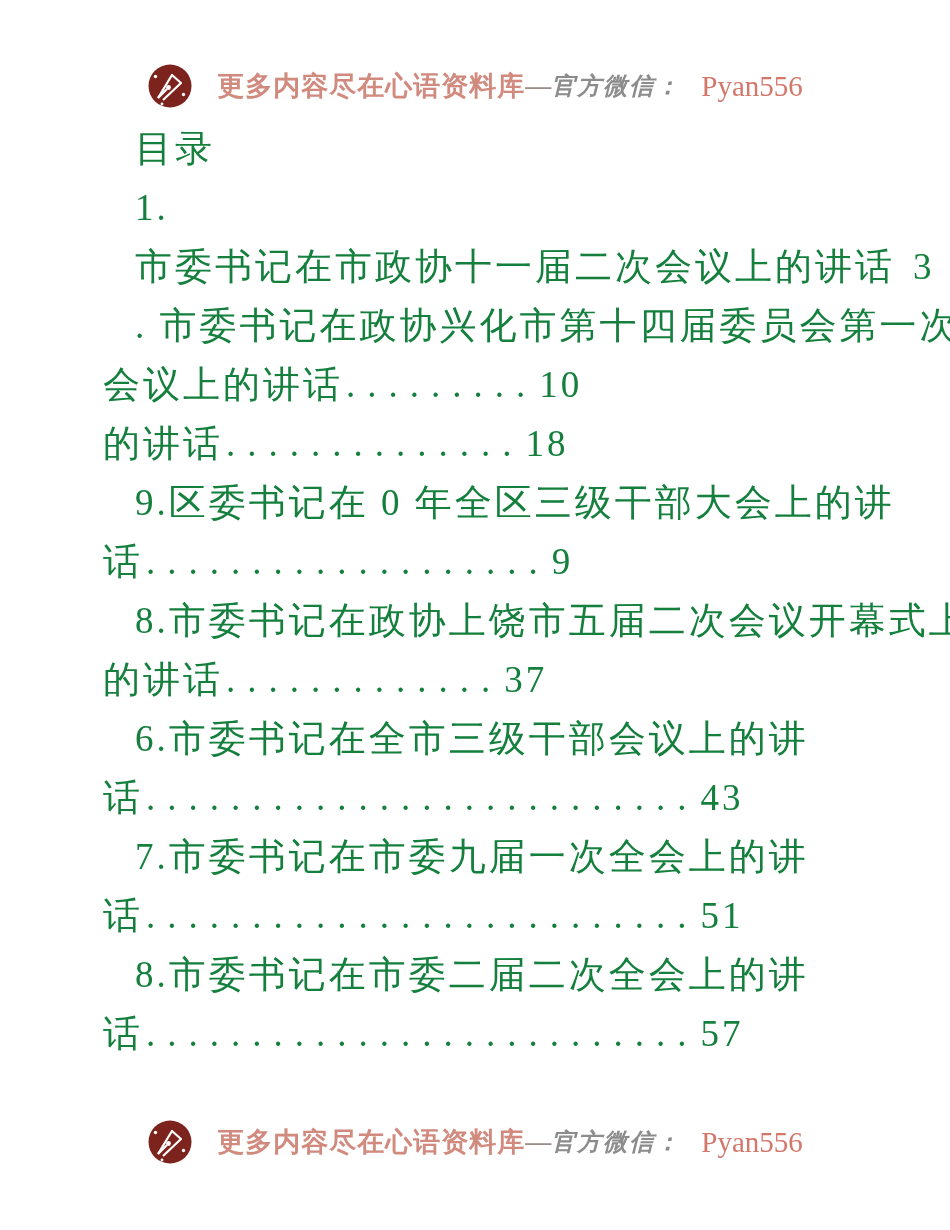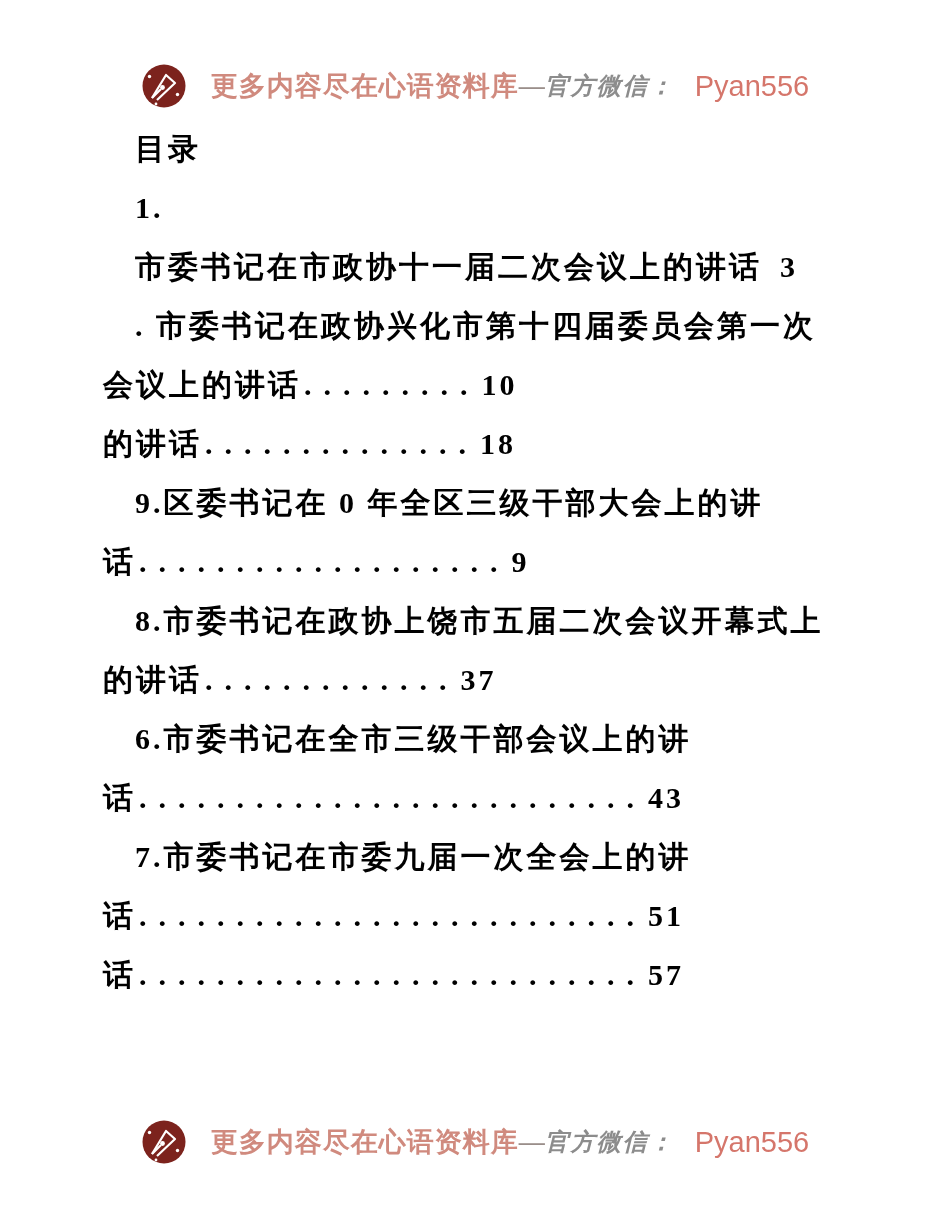--- a/index.html
+++ b/index.html
@@ -34,33 +34,32 @@
     font-size: 26px;
     font-weight: bold;
   }
   .wm-wechat {
     font-size: 24px;
     font-weight: bold;
     font-style: italic;
     letter-spacing: 2px;
   }
   .wm-account {
-    font-family: Liberation Sans, sans-serif;
+    font-family: Liberation Serif, serif;
     font-size: 29px;
     margin-left: 20px;
   }
   .toc {
     position: absolute;
     left: 103px;
     top: 119px;
     width: 790px;
-    font-size: 30px;
-    color: #000000;
+    font-size: 37px;
+    color: #15803d;
     letter-spacing: 3px;
-    font-weight: bold;
   }
   .line {
     height: 59px;
     line-height: 59px;
     white-space: nowrap;
   }
   .indent { padding-left: 32px; }
   .leader {
     letter-spacing: 12px;
     padding-left: 3px;
@@ -116,20 +115,21 @@
     <div class="line"><span>的讲话</span><span class="leader">.............</span><span class="page-num">37</span></div>
 
     <div class="line indent"><span>6.市委书记在全市三级干部会议上的讲</span></div>
 
     <div class="line"><span>话</span><span class="leader">..........................</span><span class="page-num">43</span></div>
 
     <div class="line indent"><span>7.市委书记在市委九届一次全会上的讲</span></div>
 
     <div class="line"><span>话</span><span class="leader">..........................</span><span class="page-num">51</span></div>
 
+    <div class="line indent"><span>8.市委书记在市委二届二次全会上的讲</span></div>
 
     <div class="line"><span>话</span><span class="leader">..........................</span><span class="page-num">57</span></div>
   </div>
 
   <div class="watermark wm-footer">
     <span class="logo">
       <svg width="46" height="46" viewBox="0 0 46 46">
         <circle cx="23" cy="23" r="21.5" fill="#7c231d"></circle>
         <g stroke="#ffffff" stroke-width="2.2" fill="none" stroke-linejoin="round">
           <path d="M11 35 L25 12 L34 20 L16 37"></path>

